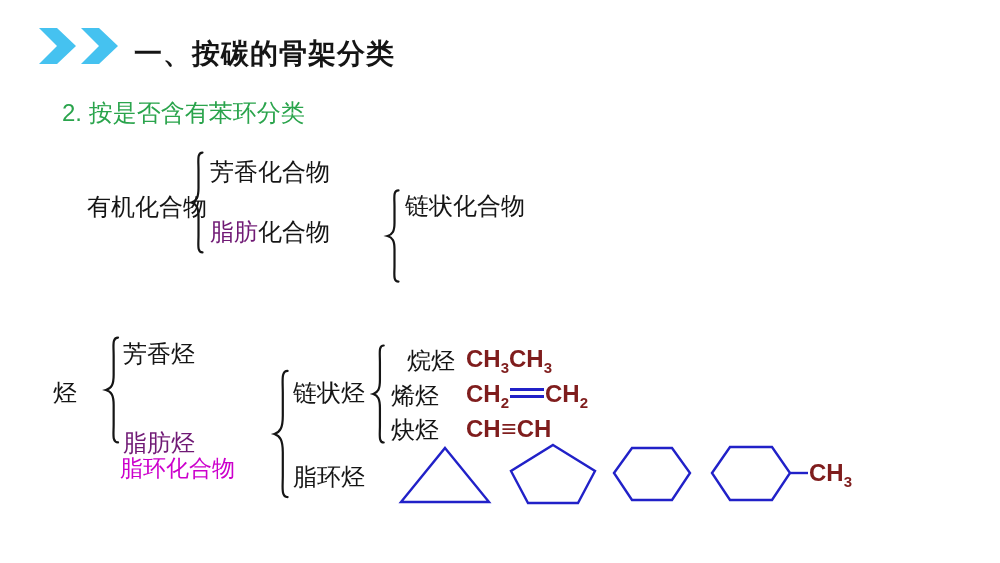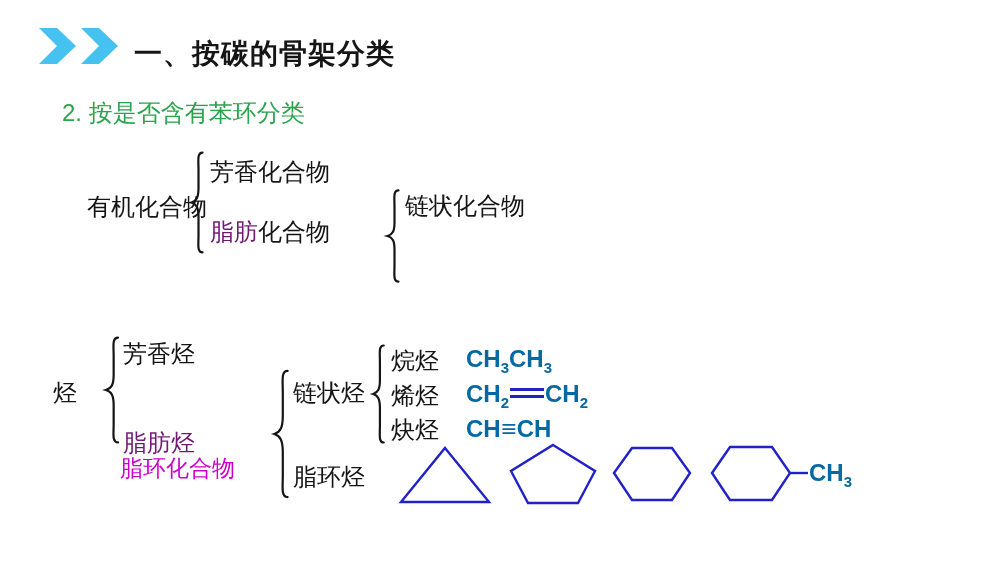--- a/index.html
+++ b/index.html
@@ -13,21 +13,21 @@
   .fs24{font-size:24px;font-weight:500;}
   .fs23{font-size:23px;font-weight:500;}
   .fs19{font-size:19px;font-weight:500;}
   .green{color:#2aa44c;}
   .red{color:#701a75;}
   .magenta{color:#cc00cc;}
   .brace{position:absolute;}
   .brace svg{display:block;width:100%;height:100%;}
   .shape{position:absolute;}
   .shape svg{display:block;}
-  .formula{position:absolute;color:#0369a1;font-size:24px;font-weight:600;white-space:nowrap;line-height:1.1;}
+  .formula{position:absolute;color:#7f1d1d;font-size:24px;font-weight:600;white-space:nowrap;line-height:1.1;}
   .formula sub{font-size:15px;font-weight:600;line-height:0;vertical-align:-6px;}
   .dbond{display:inline-block;width:34px;height:10px;box-sizing:border-box;
          border-top:3px solid #2121c8;border-bottom:3px solid #2121c8;
          vertical-align:4px;margin:0 1px;}
   .tbond{display:inline-block;transform:scaleX(1.1);margin:0 1px;}
 </style>
 </head>
 <body>
 
 <div class="slide">
@@ -80,21 +80,21 @@
 
   <div class="t fs24" style="left:293px;top:380px;">链状烃</div>
   <div class="t fs24" style="left:293px;top:464px;">脂环烃</div>
 
   <div class="brace" style="left:369px;top:344px;width:19px;height:100px;">
     <svg viewBox="0 0 20 100" preserveAspectRatio="none">
       <path d="M 15.5 1.5 C 10 1.5 11.5 9 11.5 18 L 11.5 36 C 11.5 45 9.5 48.5 4.5 50 C 9.5 51.5 11.5 55 11.5 64 L 11.5 82 C 11.5 91 10 98.5 15.5 98.5" fill="none" stroke="#151515" stroke-width="2.2" stroke-linecap="round" vector-effect="non-scaling-stroke"></path>
     </svg>
   </div>
 
-  <div class="t fs24" style="left:391px;top:348px;">烷烃</div>
+  <div class="t fs24" style="left:407px;top:348px;">烷烃</div>
   <div class="t fs24" style="left:391px;top:383px;">烯烃</div>
   <div class="t fs24" style="left:391px;top:417px;">炔烃</div>
 
   <div class="formula" style="left:466px;top:346px;"><span>CH</span><sub>3</sub><span>CH</span><sub>3</sub></div>
 
   <div class="formula" style="left:466px;top:381px;"><span>CH</span><sub>2</sub><span class="dbond"></span><span>CH</span><sub>2</sub></div>
 
   <div class="formula" style="left:466px;top:416px;"><span>CH</span><span class="tbond">≡</span><span>CH</span></div>
 
   <div class="shape" style="left:398px;top:445px;">

